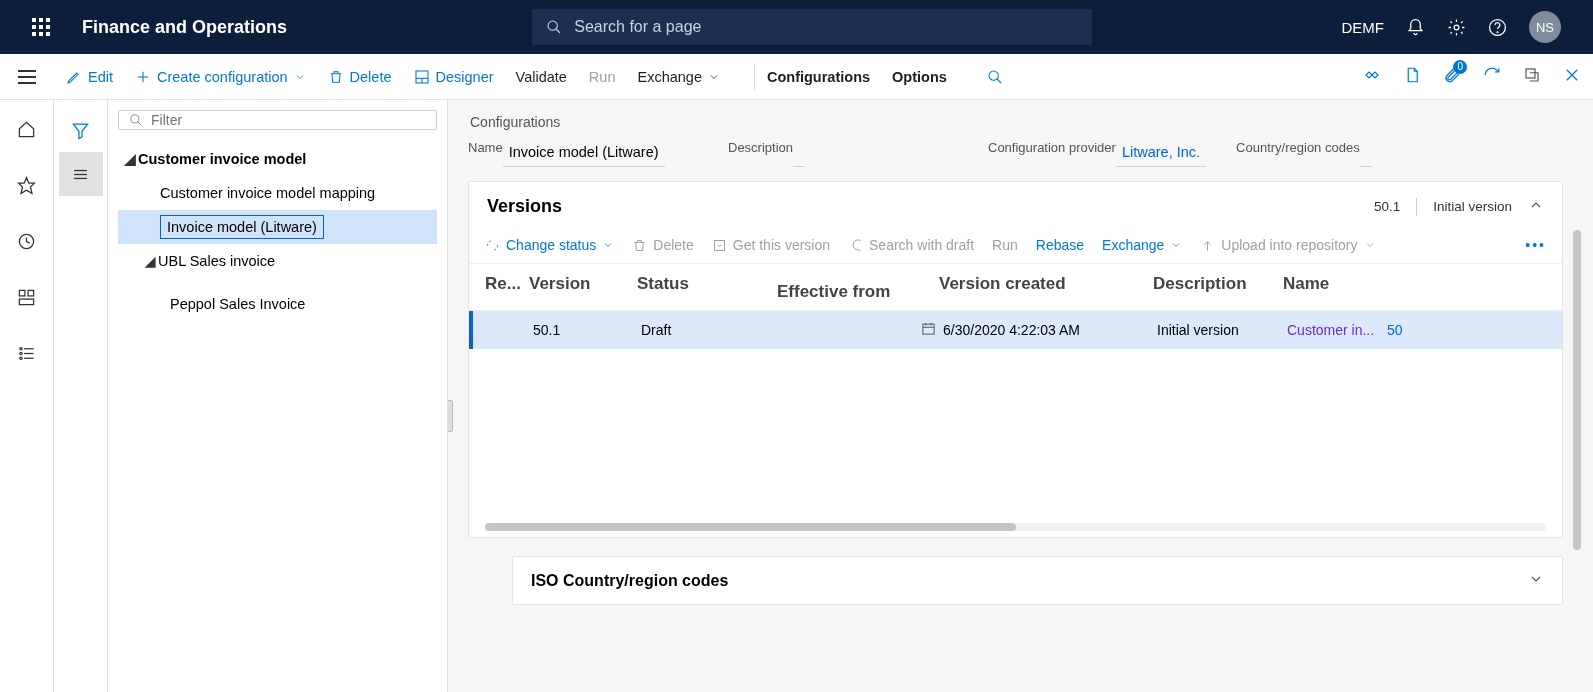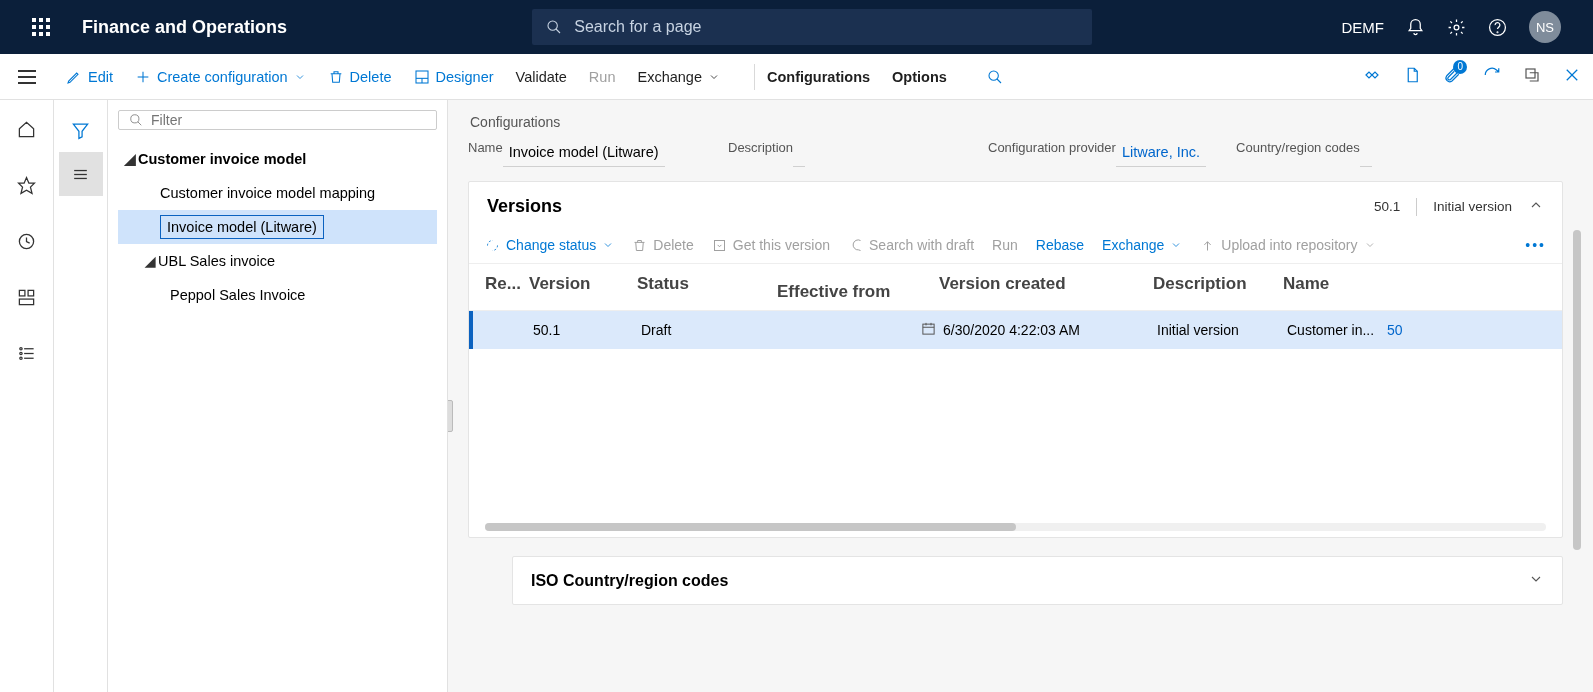--- a/index.html
+++ b/index.html
@@ -38,21 +38,21 @@
 .treepane { width: 340px; border-right:1px solid #e1e1e1; padding: 10px 10px; }
 .filter { width: 100%; height: 20px; border:1px solid #ccc; border-radius:2px; display:flex; align-items:center; padding:0 10px; color:#888; }
 .filter svg{ width:14px;height:14px; margin-right:8px; stroke:#888;}
 .filter input { border:none; outline:none; flex:1; font-size:14px; color:#333;}
 .tree { margin-top: 12px; font-size: 14.5px; }
 .tn { display:flex; align-items:center; height:34px; cursor:pointer; }
 .tn.root { font-weight:600; }
 .tn .caret { width:16px; display:inline-flex; justify-content:center; color:#333;}
 .tn.l1 { padding-left: 4px;}
 .tn.l2 { padding-left: 42px;}
-.tn.l3 { padding-left: 52px;}
+.tn.l3 { padding-left: 52px; align-items: flex-end;}
 .tn.sel { background:#cfe3fb;}
 .tn.sel .lbl { border:1px solid #0b62c0; padding:3px 6px; background:#cfe3fb;}
 
 .content { flex:1; background:#f6f6f6; padding: 14px 4px 14px 20px; position:relative; overflow:hidden;}
 .content .bc { color:#555; font-size:14px; margin-bottom: 10px; margin-left:2px;}
 .fieldsrow { display:flex; gap:30px; margin-bottom: 14px; }
 .fcol { display:flex; flex-direction:row; min-width: 230px;}
 .fcol .lab { color:#555; font-size:13px; margin-bottom:4px; }
 .fcol .val { border-bottom:1px solid #d0d0d0; padding:4px 6px 6px 6px; font-size:14.5px; min-height:26px;}
 .fcol .val.link { color:#0066cc; cursor:pointer;}
@@ -63,21 +63,21 @@
 .card .chead .ct { font-size:18px; font-weight:600; }
 .card .chead .meta { margin-left:auto; display:flex; align-items:center; gap:16px; color:#333; font-size:13.5px;}
 .card .chead .meta .msep{ width:1px; height:18px; background:#ccc;}
 .card .chead .chevup { cursor:pointer; color:#555;}
 .vtool { display:flex; align-items:center; padding: 6px 16px 10px 16px; border-bottom:1px solid #eee; flex-wrap:nowrap; gap:18px; font-size:14px;}
 .vtool .vb { display:flex; align-items:center; gap:6px; cursor:pointer; color:#0078d4; }
 .vtool .vb.dis { color:#a0a0a0; cursor:default;}
 .vtool .dots { margin-left:auto; cursor:pointer; color:#0078d4; letter-spacing:2px;}
 .tblhead { display:flex; padding: 10px 16px 8px 16px; border-bottom:1px solid #eee; font-size:17px; color:#444; font-weight:600;}
 .tblrow { display:flex; padding: 10px 16px; font-size:14px; align-items:center; background:#dbe9fb; border-left:4px solid #0b62c0;}
-.c-re{width:44px;} .c-ver{width:108px;} .c-st{width:140px;} .c-eff{width:140px;margin-top:8px;} .c-cal{width:22px; color:#555;} .c-vc{width:214px;} .c-desc{width:130px;} .c-base{width:100px; color:#000000; overflow:hidden; text-overflow:ellipsis; white-space:nowrap;} .c-bnum{width:40px; color:#0066cc;}
+.c-re{width:44px;} .c-ver{width:108px;} .c-st{width:140px;} .c-eff{width:140px;margin-top:8px;} .c-cal{width:22px; color:#555;} .c-vc{width:214px;} .c-desc{width:130px;} .c-base{width:100px; color:#6d28d9; overflow:hidden; text-overflow:ellipsis; white-space:nowrap;} .c-bnum{width:40px; color:#0066cc;}
 .hscroll { height:8px; background:#f0f0f0; margin:4px 16px 6px 16px; border-radius:4px; position:relative;}
 .hscroll .thumb{ position:absolute; left:0; width:50%; height:100%; background:#c6c6c6; border-radius:4px;}
 .isocard { margin-top:18px;margin-left:44px;}
 .isocard .chead .ct{ font-size:16px; font-weight:600;}
 .splitter { position:absolute; left:-5px; top: 300px; width:10px; height:32px; background:#ddd; border:1px solid #bbb; border-radius:2px; cursor:ew-resize;}
 .vscroll { position:absolute; right:12px; top:130px; width:8px; height:320px; background:#f0f0f0; border-radius:4px;}
 .vscroll .thumb{ width:100%; height:100%; background:#c6c6c6; border-radius:4px;}
 .badge { position:absolute; top:-6px; right:-6px; background:#0078d4; color:#fff; border-radius:8px; font-size:10px; padding:0 4px; line-height:14px;}
 svg { fill:none; stroke:currentColor; stroke-width:1.6; }
 </style>

